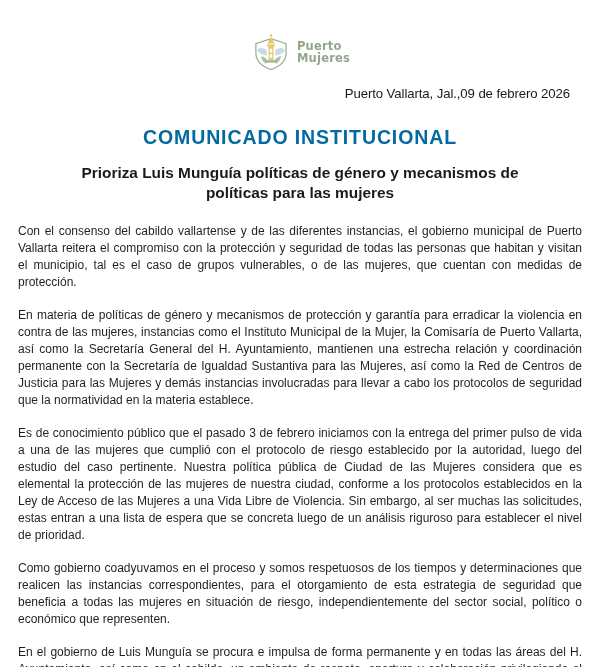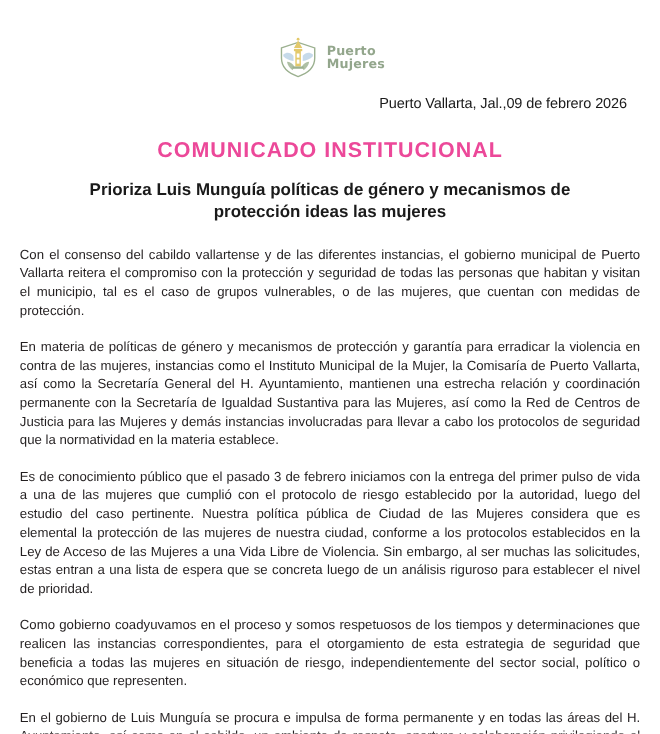--- a/index.html
+++ b/index.html
@@ -65,21 +65,21 @@
     color: #1a1a1a;
   }
 
   
   .kicker {
     text-align: center;
     margin-top: 25px;
     font-size: 19.5px;
     font-weight: bold;
     letter-spacing: 0.9px;
-    color: #ec4899;
+    color: #0369a1;
   }
   .headline {
     text-align: center;
     margin: 14px auto 0 auto;
     width: 460px;
     font-size: 15.4px;
     font-weight: bold;
     line-height: 1.32;
     color: #1a1a1a;
   }
@@ -133,21 +133,21 @@
         <span>Puerto</span>
         <span>Mujeres</span>
       </div>
     </div>
   </div>
 
   <div class="dateline">Puerto Vallarta, Jal.,09 de febrero 2026</div>
 
   <div class="kicker">COMUNICADO INSTITUCIONAL</div>
 
-  <div class="headline">Prioriza Luis Munguía políticas de género y mecanismos de protección ideas las mujeres</div>
+  <div class="headline">Prioriza Luis Munguía políticas de género y mecanismos de políticas para las mujeres</div>
 
   <div class="body-copy">
     <p>Con el consenso del cabildo vallartense y de las diferentes instancias, el gobierno municipal de Puerto Vallarta reitera el compromiso con la protección y seguridad de todas las personas que habitan y visitan el municipio, tal es el caso de grupos vulnerables, o de las mujeres, que cuentan con medidas de protección.</p>
     <p>En materia de políticas de género y mecanismos de protección y garantía para erradicar la violencia en contra de las mujeres, instancias como el Instituto Municipal de la Mujer, la Comisaría de Puerto Vallarta, así como la Secretaría General del H. Ayuntamiento, mantienen una estrecha relación y coordinación permanente con la Secretaría de Igualdad Sustantiva para las Mujeres, así como la Red de Centros de Justicia para las Mujeres y demás instancias involucradas para llevar a cabo los protocolos de seguridad que la normatividad en la materia establece.</p>
     <p>Es de conocimiento público que el pasado 3 de febrero iniciamos con la entrega del primer pulso de vida a una de las mujeres que cumplió con el protocolo de riesgo establecido por la autoridad, luego del estudio del caso pertinente. Nuestra política pública de Ciudad de las Mujeres considera que es elemental la protección de las mujeres de nuestra ciudad, conforme a los protocolos establecidos en la Ley de Acceso de las Mujeres a una Vida Libre de Violencia. Sin embargo, al ser muchas las solicitudes, estas entran a una lista de espera que se concreta luego de un análisis riguroso para establecer el nivel de prioridad.</p>
     <p>Como gobierno coadyuvamos en el proceso y somos respetuosos de los tiempos y determinaciones que realicen las instancias correspondientes, para el otorgamiento de esta estrategia de seguridad que beneficia a todas las mujeres en situación de riesgo, independientemente del sector social, político o económico que representen.</p>
     <p>En el gobierno de Luis Munguía se procura e impulsa de forma permanente y en todas las áreas del H. Ayuntamiento, así como en el cabildo, un ambiente de respeto, apertura y colaboración privilegiando el diálogo constructivo y la búsqueda de acuerdos. Donde la pluralidad de ideas y la crítica se traduzcan en consensos sólidos que impulsen esta nueva etapa del desarrollo integral del municipio.</p>
   </div>
 
 </div>

